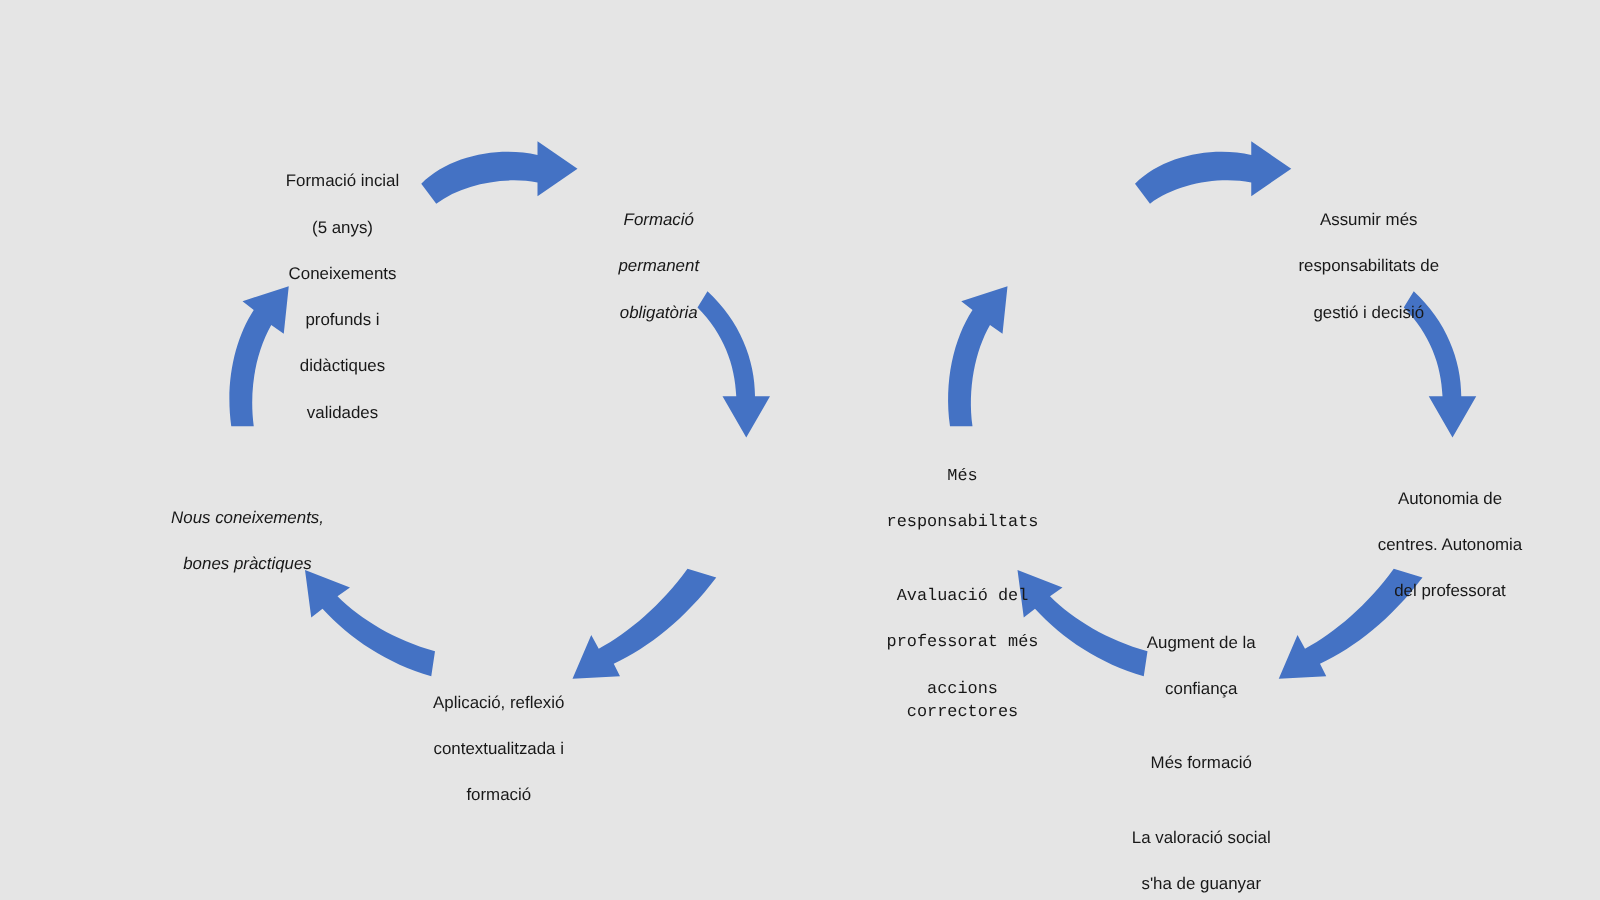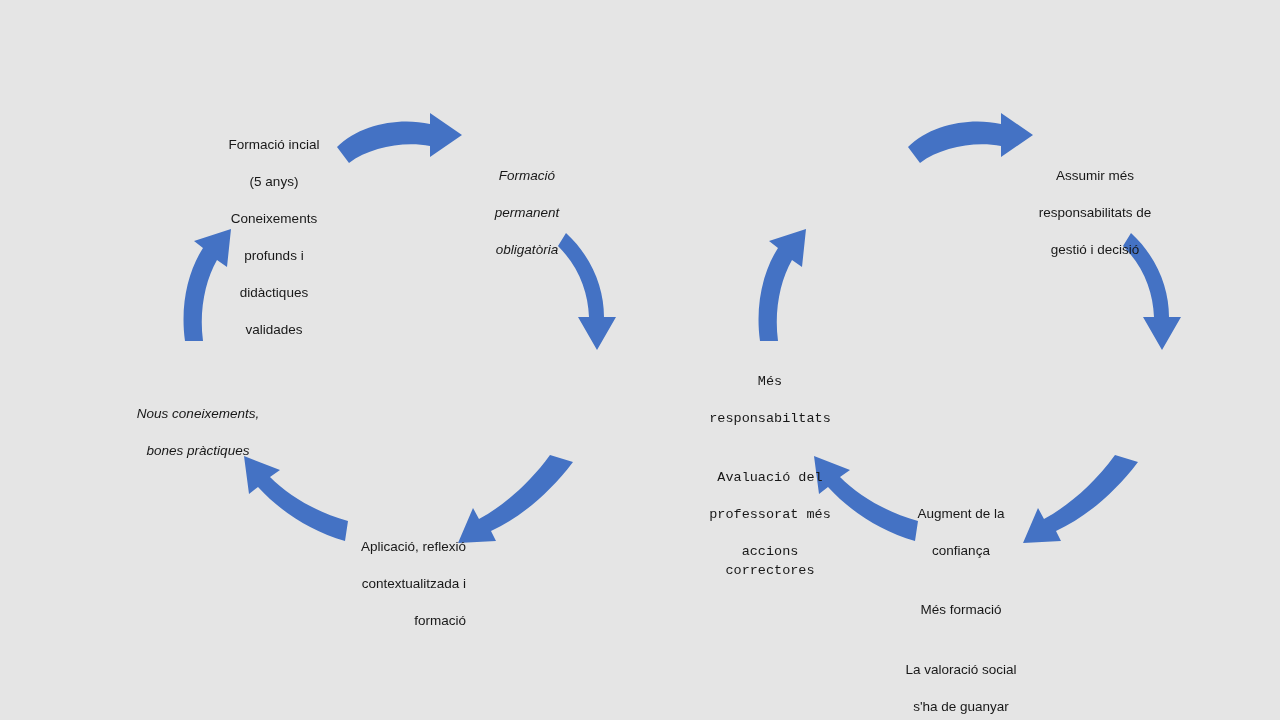--- a/index.html
+++ b/index.html
@@ -165,38 +165,43 @@
     <span class="ln">validades</span>
   </div>
 
   <div class="txt" style="left:476px; top:148px; width:102px;font-style:italic;">
     <span class="ln">Formació</span>
     <span class="ln">permanent</span>
     <span class="ln">obligatòria</span>
   </div>
 
 
-  <div class="txt" style="left:332px; top:519px; width:134px;text-align:right;">
+  <div class="txt" style="left:332px; top:534px; width:134px;">
     <span class="ln">Aplicació, reflexió</span>
     <span class="ln">contextualitzada i</span>
     <span class="ln">formació</span>
   </div>
 
   <div class="txt" style="left:128px; top:386px; width:140px;font-style:italic;">
     <span class="ln">Nous coneixements,</span>
     <span class="ln">bones pràctiques</span>
   </div>
 
 
   <div class="txt" style="left:1024px; top:148px; width:142px;">
     <span class="ln">Assumir més</span>
     <span class="ln">responsabilitats  de</span>
     <span class="ln">gestió i decisió</span>
   </div>
 
+  <div class="txt" style="left:1090px; top:371px; width:140px;">
+    <span class="ln">Autonomia de</span>
+    <span class="ln">centres. Autonomia</span>
+    <span class="ln">del professorat</span>
+  </div>
 
   <div class="txt" style="left:897px; top:486px; width:128px;">
     <span class="ln">Augment de la</span>
     <span class="ln">confiança</span>
     <span class="gap"></span>
     <span class="ln">Més formació</span>
     <span class="gap"></span>
     <span class="ln">La valoració social</span>
     <span class="ln">s'ha de guanyar</span>
   </div>

